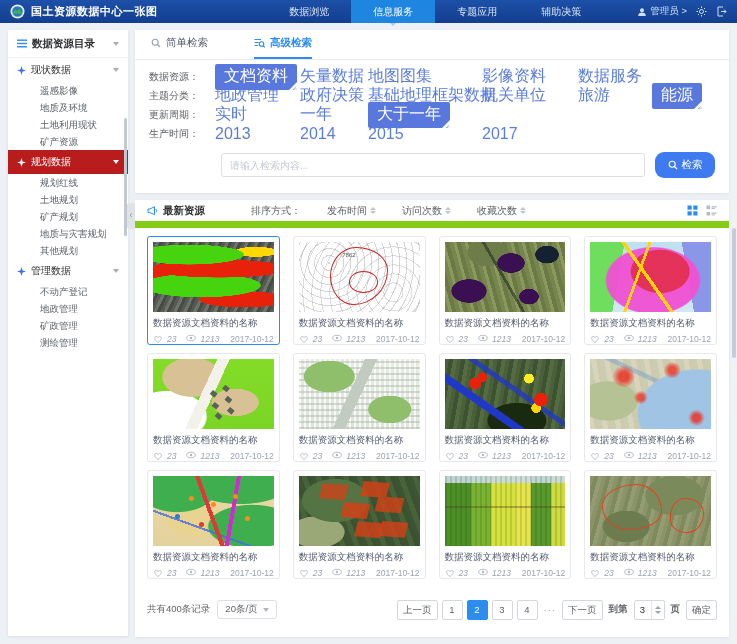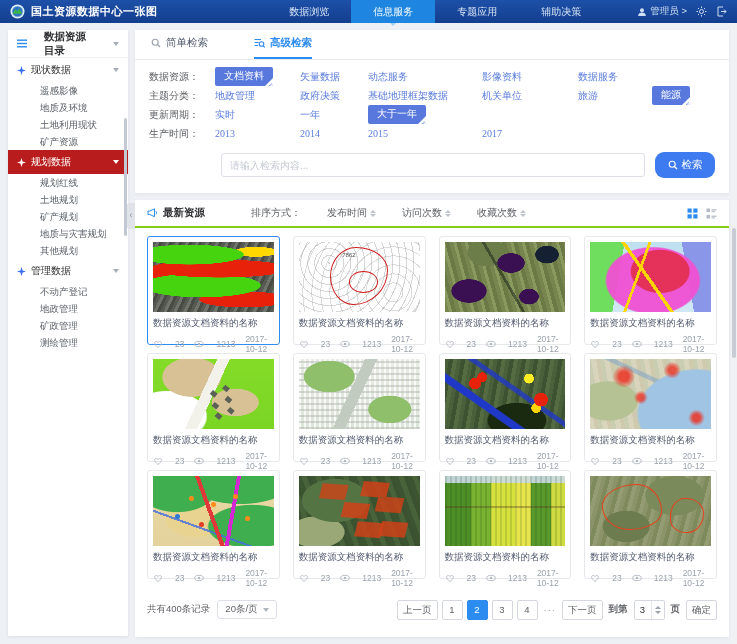--- a/index.html
+++ b/index.html
@@ -11,21 +11,21 @@
   .nav-title{color:#fff;font-size:11px;font-weight:bold;margin-left:6px;letter-spacing:.5px;}
   .nav-items{display:flex;margin-left:auto;}
   .nav-item{padding:0 22px;height:23px;line-height:23px;font-size:10px;color:#d9e5f6;cursor:pointer;position:relative;}
   .nav-item.active{background:#1e86e0;color:#fff;}
   .nav-item.active::after{content:"";position:absolute;left:50%;bottom:-3px;margin-left:-3px;border-left:3px solid transparent;border-right:3px solid transparent;border-top:3px solid #9fd0f0;}
   .nav-right{display:flex;align-items:center;margin-left:34px;gap:9px;color:#cfe0f5;font-size:9.5px;}
   .nav-user{display:flex;align-items:center;gap:3px;cursor:pointer;}
 
   
   .sidebar{position:absolute;left:8px;top:30px;width:120px;height:606px;background:#fff;box-shadow:0 1px 3px rgba(0,0,0,.08);}
-  .side-head{display:flex;align-items:center;gap:17px;height:28px;padding:0 9px;border-bottom:1px solid #eef0f3;}
+  .side-head{display:flex;align-items:center;gap:5px;height:28px;padding:0 9px;border-bottom:1px solid #eef0f3;}
   .side-head .ht{font-size:10.5px;font-weight:bold;color:#303133;flex:1;}
   .grp{display:flex;align-items:center;gap:5px;height:24px;padding:0 9px;cursor:pointer;color:#303133;}
   .grp .gt{font-size:10px;flex:1;}
   .grp .gicon{color:#3a6ef0;display:inline-flex;}
   .grp.selected{background:#b91c1c;color:#fff;}
   .grp.selected .gicon{color:#fff;}
   .cv{width:0;height:0;border-left:3.5px solid transparent;border-right:3.5px solid transparent;border-top:4px solid #a8aeb8;}
   .grp.selected .cv{border-top-color:#fff;}
   .child{height:17px;line-height:17px;padding-left:32px;font-size:9.5px;color:#5a6068;cursor:pointer;}
   .side-scroll{position:absolute;right:1px;top:88px;width:3px;height:118px;background:#c2c8d2;border-radius:2px;}
@@ -41,48 +41,48 @@
   .tab .ticon{color:#9aa2ad;display:inline-flex;}
   .tab.active{color:#2d8cf0;border-bottom-color:#2d8cf0;font-weight:bold;}
   .tab.active .ticon{color:#2d8cf0;}
 
   
   .filters{padding:7px 14px 0;}
   .frow{display:flex;align-items:center;height:19px;}
   .flabel{width:66px;font-size:10px;color:#606266;}
   .fcell{display:flex;align-items:center;}
   .c1{width:85px;}.c2{width:68px;}.c3{width:114px;}.c4{width:96px;}.c5{width:74px;}.c6{flex:1;}
-  .opt{color:#5a7ddb;font-size:10px;cursor:pointer;white-space:nowrap;font-family:Liberation Serif, serif;}
+  .opt{color:#5a7ddb;font-size:16px;cursor:pointer;white-space:nowrap;}
   .opt.sel{background:#5878dd;color:#fff;padding:2px 9px 3px;border-radius:2px;position:relative;display:inline-block;overflow:hidden;}
   .opt.sel::after{content:"";position:absolute;right:0;bottom:0;border-left:8px solid transparent;border-bottom:8px solid #fff;}
   .opt.sel::before{content:"\2713";position:absolute;right:0px;bottom:-2px;font-size:6px;color:#5878dd;z-index:1;}
   .search-row{display:flex;align-items:center;margin:9px 14px 0 86px;}
   .search-input{flex:1;height:24px;border:1px solid #dcdfe6;border-radius:3px;padding:0 8px;font-size:10px;color:#333;outline:none;font-family:"Liberation Sans",sans-serif;}
   .search-input::placeholder{color:#c4c9d2;}
   .search-btn{display:flex;align-items:center;justify-content:center;gap:4px;margin-left:10px;width:60px;height:26px;background:#3e7bf0;border:none;border-radius:9px;color:#fff;font-size:10.5px;cursor:pointer;font-family:"Liberation Sans",sans-serif;}
 
   
-  .rheader{display:flex;align-items:center;height:28px;border-bottom:2px solid #84cc16;padding:4px 12px;font-size:10px;color:#606266;}
+  .rheader{display:flex;align-items:center;height:28px;border-bottom:7px solid #84cc16;padding:4px 12px;font-size:10px;color:#606266;}
   .rtitle{font-size:10.5px;font-weight:bold;color:#303133;margin-left:5px;}
   .sort-label{margin-left:46px;}
   .sort-item{display:flex;align-items:center;margin-left:26px;cursor:pointer;}
   .sorter{display:inline-flex;flex-direction:column;gap:1px;margin-left:3px;}
   .sorter i{width:0;height:0;border-left:3px solid transparent;border-right:3px solid transparent;}
   .sorter .up{border-bottom:3.5px solid #c0c4cc;}
   .sorter .dn{border-top:3.5px solid #c0c4cc;}
   .view-icons{margin-left:auto;display:flex;gap:8px;align-items:center;}
   .view-icons span{display:inline-flex;cursor:pointer;}
 
   
   .cards{display:grid;grid-template-columns:repeat(4,1fr);gap:8px 13px;padding:8px 12px;}
   .card{border:1px solid #e6e8eb;border-radius:3px;padding:5px;background:#fff;cursor:pointer;height:109px;}
   .card.selected{border-color:#2d8cf0;}
   .ctitle{margin-top:5px;font-size:9.5px;color:#515a6e;white-space:nowrap;overflow:hidden;text-overflow:ellipsis;}
   .cmeta{display:flex;align-items:center;margin-top:4px;font-size:8.5px;color:#9aa2ad;}
-  .mitem{display:flex;align-items:center;gap:12px;margin-right:10px;}
+  .mitem{display:flex;align-items:flex-start;gap:4px;margin-right:10px;font-style:italic;}
   .mdate{margin-left:auto;}
 
   
   .thumb{width:100%;height:70px;position:relative;overflow:hidden;background:#dde3e8;}
   .tlabel{position:absolute;top:10px;left:36%;font-size:6px;color:#555;}
   .thumb[data-kind="geology"]{background:
     radial-gradient(55px 10px at 30% 18%,#46d40e 98%,transparent),
     radial-gradient(70px 9px at 55% 38%,#e8220a 98%,transparent),
     radial-gradient(60px 12px at 40% 62%,#46d40e 98%,transparent),
     radial-gradient(45px 8px at 75% 82%,#e8220a 98%,transparent),
@@ -329,21 +329,21 @@
     <div class="filters">
       <div class="frow">
         <span class="flabel">数据资源：</span>
         <span class="fcell c1">
             <span class="opt sel">文档资料</span>
           </span>
         <span class="fcell c2">
             <span class="opt">矢量数据</span>
           </span>
         <span class="fcell c3">
-            <span class="opt">动态服务</span>
+            <span class="opt">地图图集</span>
           </span>
         <span class="fcell c4">
             <span class="opt">影像资料</span>
           </span>
         <span class="fcell c5">
             <span class="opt">数据服务</span>
           </span>
       </div>
       <div class="frow">
         <span class="flabel">主题分类：</span>

